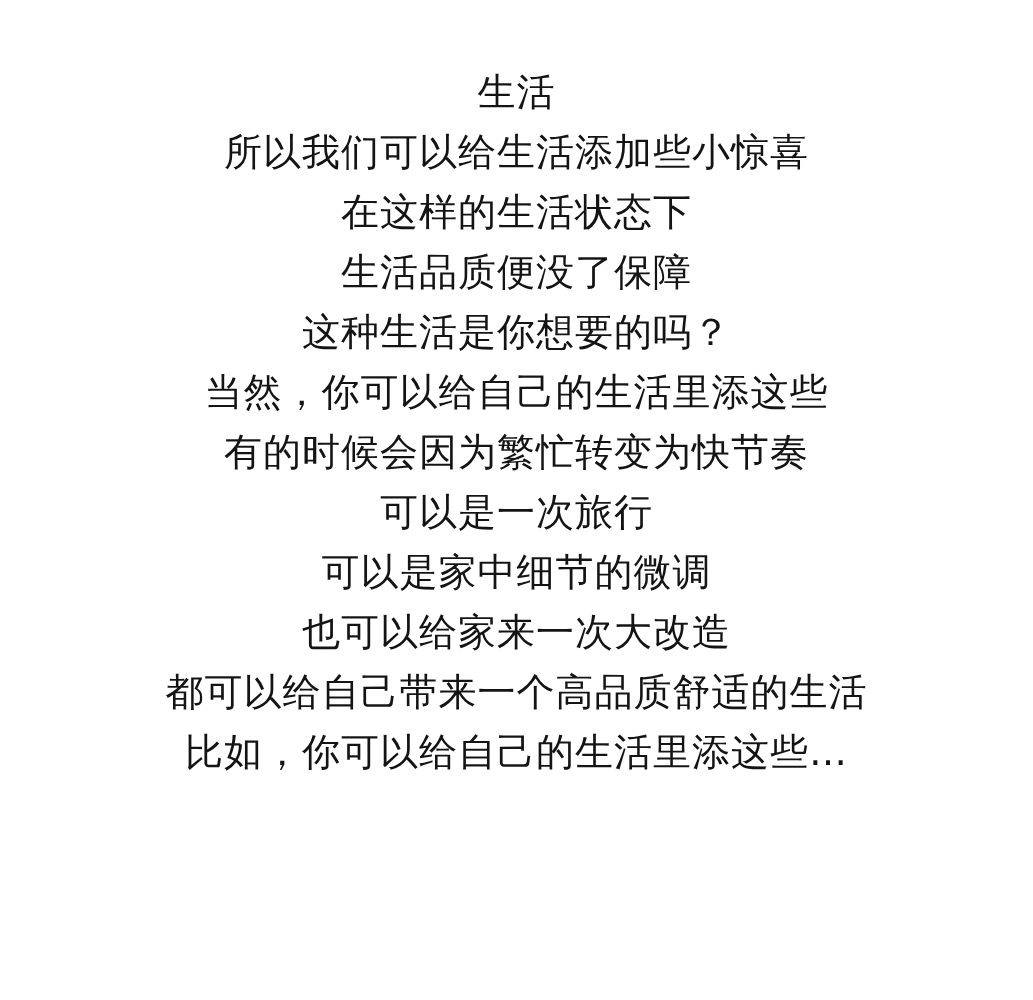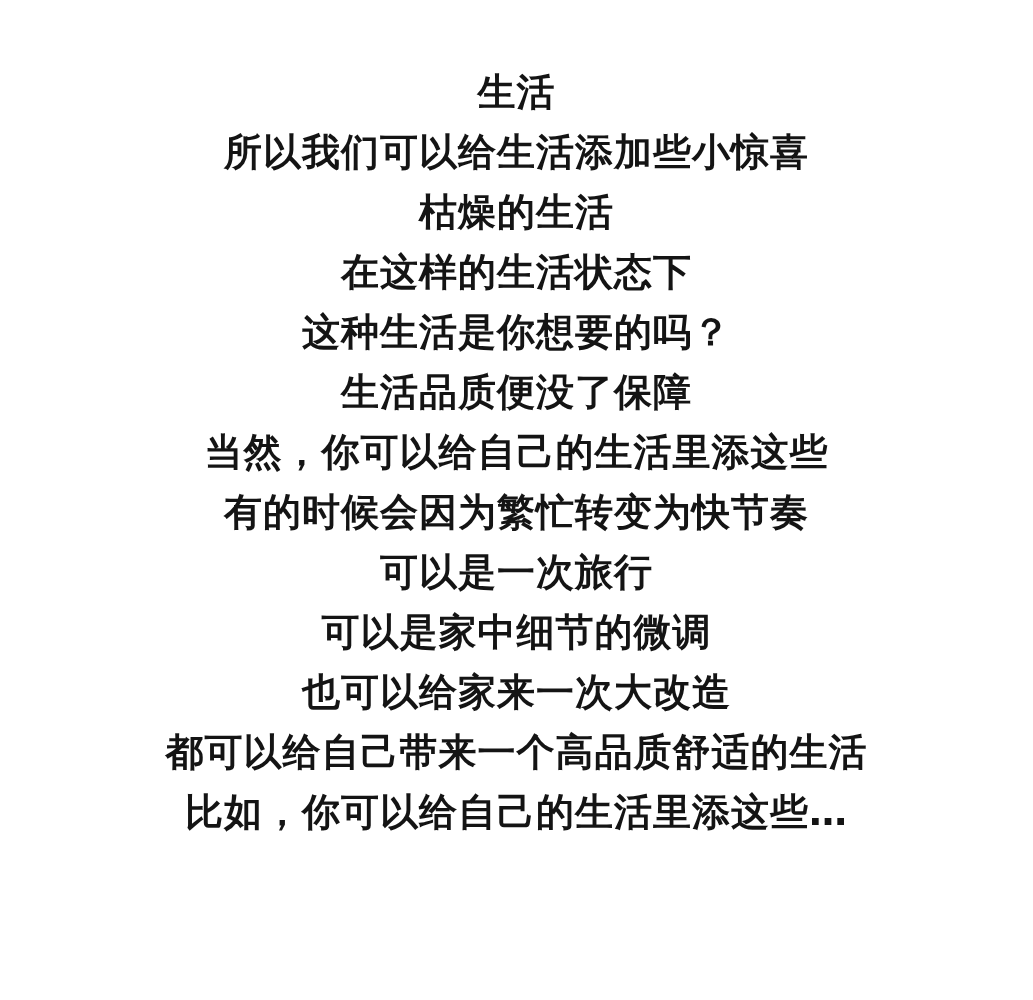--- a/index.html
+++ b/index.html
@@ -30,34 +30,33 @@
     flex-direction: column;
     align-items: center;
   }
   .poem-line {
     text-align: center;
     font-size: 38px;
     line-height: 60px;
     letter-spacing: 1px;
     color: #141414;
     white-space: pre;
-    font-weight: 700;
+    font-weight: 400;
   }
 </style>
 </head>
 <body>
 
 <div class="page">
   <div class="poem">
     <div class="poem-line">生活</div>
     <div class="poem-line">所以我们可以给生活添加些小惊喜</div>
-    <div class="poem-line">枯燥的生活</div>
     <div class="poem-line">在这样的生活状态下</div>
+    <div class="poem-line">生活品质便没了保障</div>
     <div class="poem-line">这种生活是你想要的吗？</div>
-    <div class="poem-line">生活品质便没了保障</div>
     <div class="poem-line">当然，你可以给自己的生活里添这些</div>
     <div class="poem-line">有的时候会因为繁忙转变为快节奏</div>
     <div class="poem-line">可以是一次旅行</div>
     <div class="poem-line">可以是家中细节的微调</div>
     <div class="poem-line">也可以给家来一次大改造</div>
     <div class="poem-line">都可以给自己带来一个高品质舒适的生活</div>
     <div class="poem-line">比如，你可以给自己的生活里添这些…</div>
   </div>
 </div>
 

